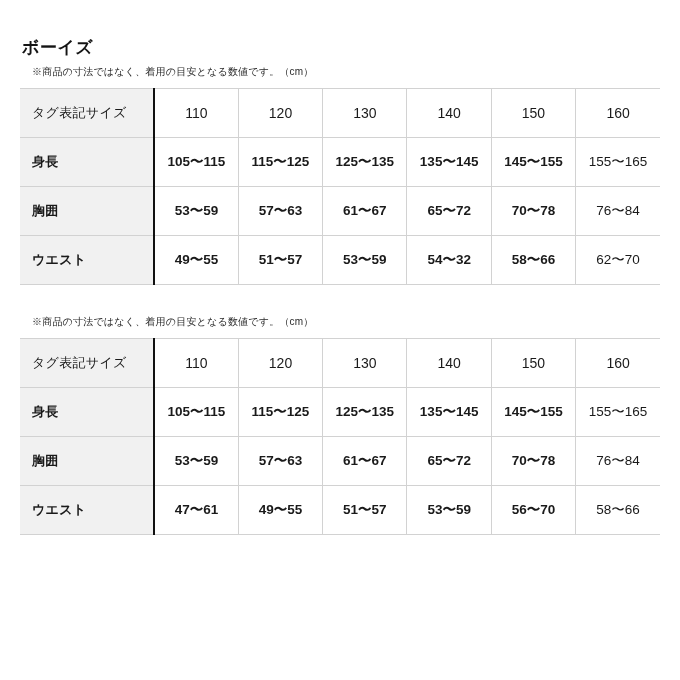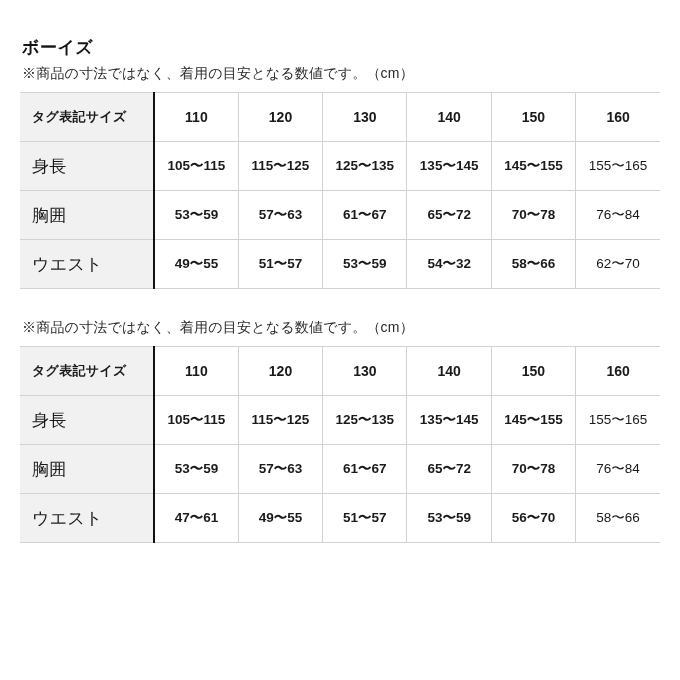--- a/index.html
+++ b/index.html
@@ -25,23 +25,23 @@
     margin-bottom: 30px;
   }
   .section-title {
     font-size: 17px;
     font-weight: bold;
     letter-spacing: 0.5px;
     margin: 0 0 6px 2px;
     color: #141414;
   }
   .section-note {
-    font-size: 14px;
+    font-size: 10px;
     color: #2a2a2a;
-    margin: 0 0 9px 2px;
+    margin: 0 0 9px 12px;
     letter-spacing: 0.2px;
   }
   table.size-table {
     border-collapse: collapse;
     width: 640px;
     table-layout: fixed;
   }
   table.size-table td {
     border-bottom: 1px solid #d2d2d2;
     height: 46px;
@@ -51,28 +51,28 @@
     color: #1a1a1a;
     background: #ffffff;
   }
   table.size-table tr:first-child td {
     border-top: 1px solid #d2d2d2;
   }
   table.size-table td.rowhead {
     background: #f1f1f1;
     text-align: left;
     padding-left: 12px;
-    font-weight: normal;
-    font-size: 17px;
+    font-weight: bold;
+    font-size: 13px;
     width: 120px;
     border-right: 2px solid #111111;
     letter-spacing: 0.3px;
   }
   table.size-table tr.header-row td {
-    font-weight: bold;
+    font-weight: normal;
     font-size: 14px;
   }
   table.size-table tr.header-row td.rowhead {
     font-size: 13px;
   }
   .colsep {
     border-right: 1px solid #d2d2d2;
     font-weight: bold;
   }
 </style>

